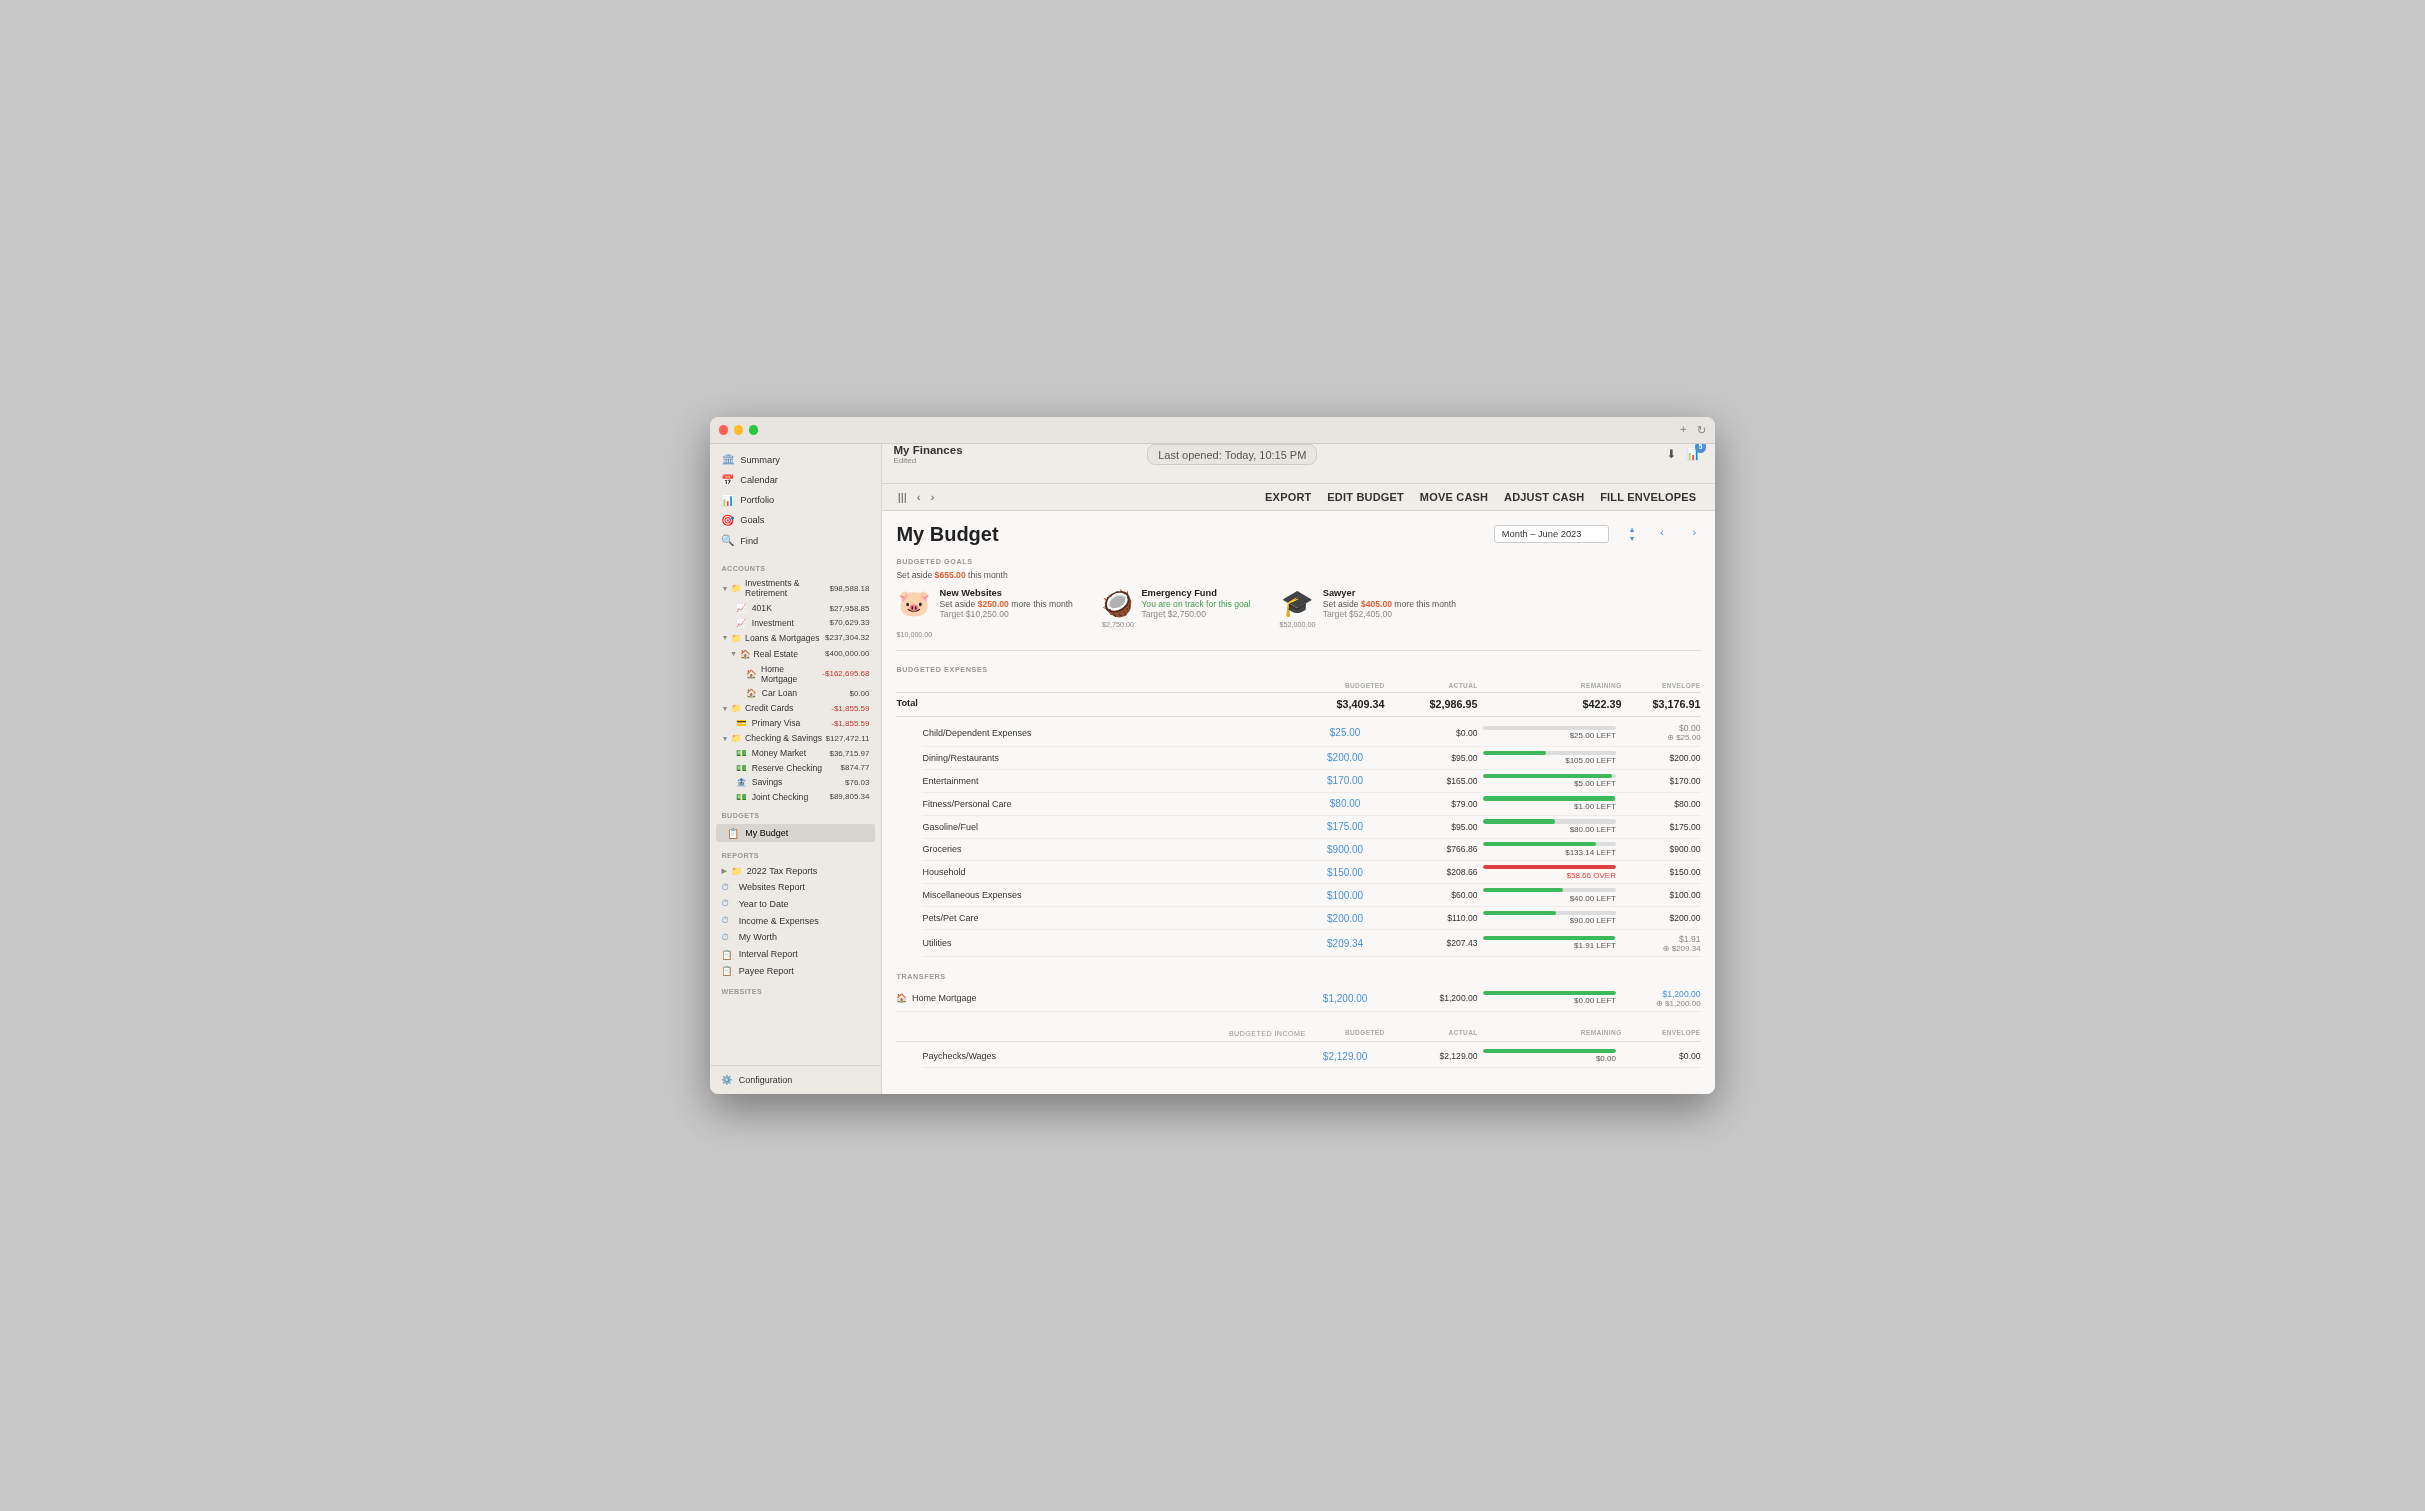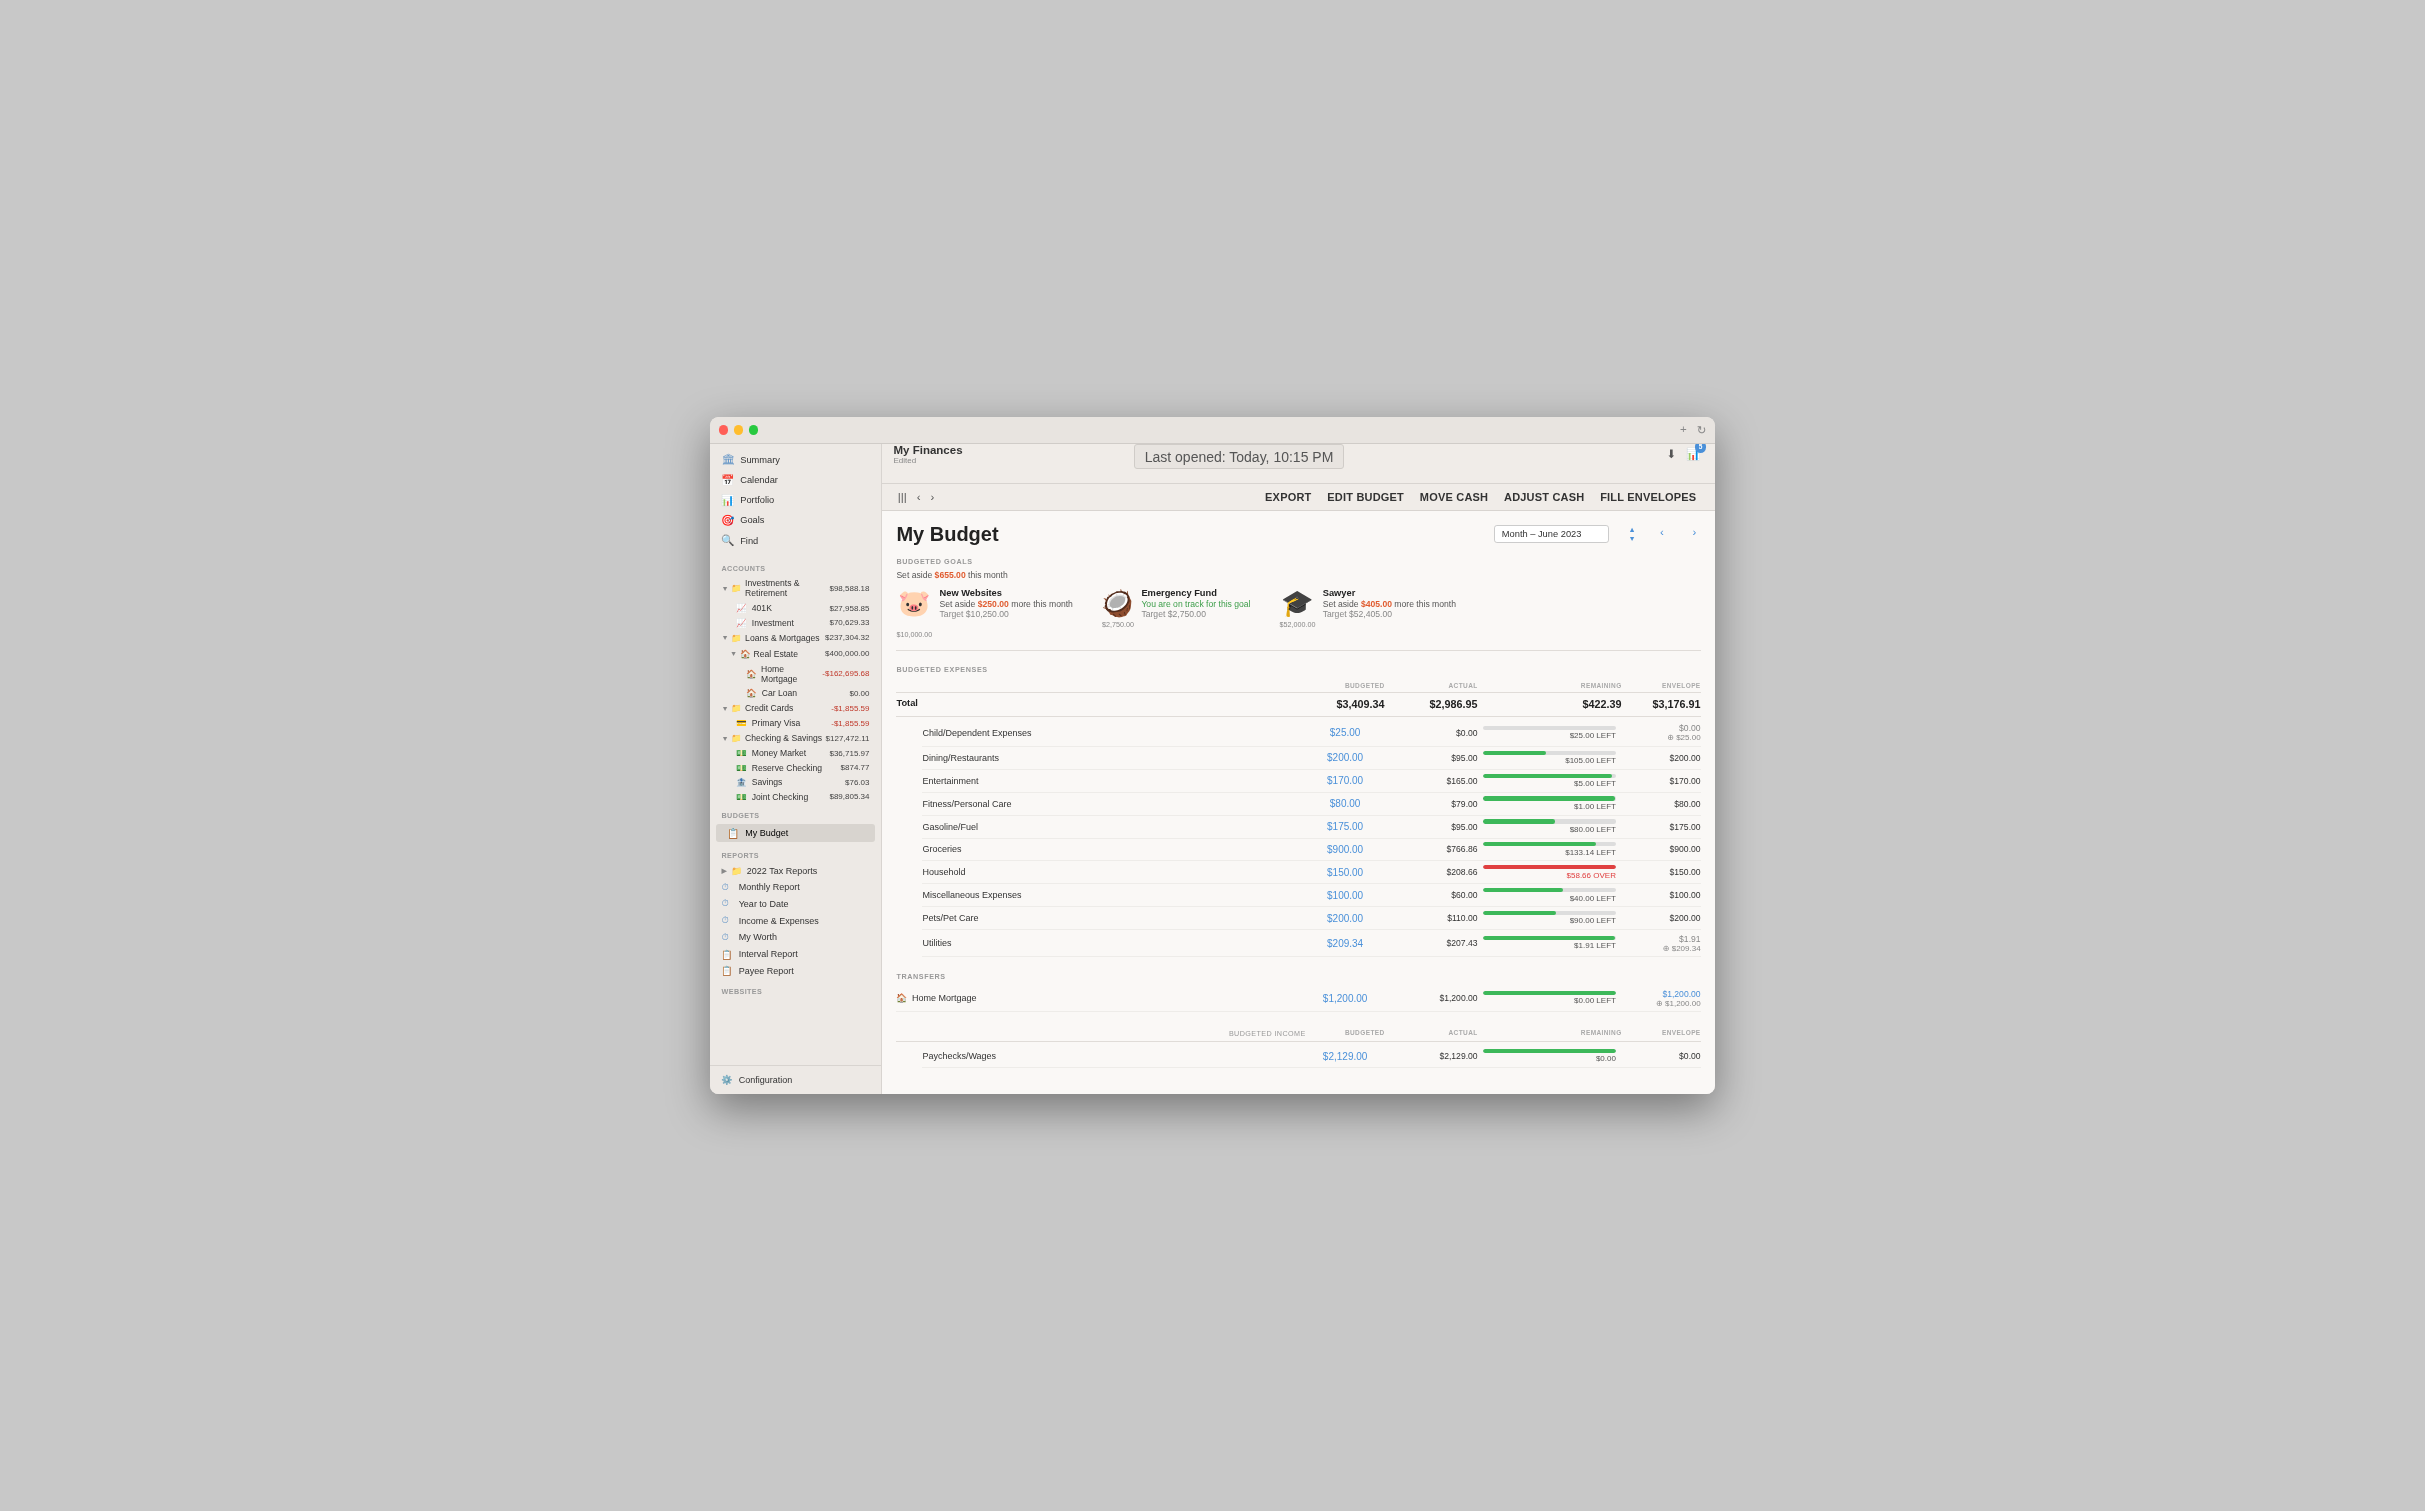--- a/index.html
+++ b/index.html
@@ -142,23 +142,23 @@
       padding: 0 11.5px;
       height: 40px;
       flex-shrink: 0;
     }
     .main-header-title { font-size: 11.5px; font-weight: 600; color: #333; }
     .main-header-sub { font-size: 8px; color: #888; }
     .last-opened {
       margin: 0 auto;
       background: #e8e4e0;
       border: 0.7px solid #d0ccc8;
-      border-radius: 3px;
+      border-radius: 8px;
       padding: 3.6px 10px;
-      font-size: 14px;
+      font-size: 11px;
       color: #555;
     }
     .header-actions { margin-left: auto; display: flex; gap: 4.3px; align-items: center; }
     .header-icon-btn { background: none; border: none; cursor: pointer; color: #555; font-size: 11.5px; padding: 2.9px; }
     .toolbar {
       display: flex;
       align-items: center;
       padding: 0 11.5px;
       height: 27px;
       background: #f0ece8;
@@ -470,21 +470,21 @@
       </div>
 
       <div class="sidebar-section-label">Reports</div>
       <div class="sidebar-report-group">
         <span style="font-size:7.2px; color:#888">▶</span>
         <span class="icon">📁</span>
         <span style="font-size:9px">2022 Tax Reports</span>
       </div>
       <div class="sidebar-report-item">
         <span class="icon">⏱</span>
-        <span>Monthly Report</span>
+        <span>Websites Report</span>
       </div>
       <div class="sidebar-report-item">
         <span class="icon">⏱</span>
         <span>Year to Date</span>
       </div>
       <div class="sidebar-report-item">
         <span class="icon">⏱</span>
         <span>Income &amp; Expenses</span>
       </div>
       <div class="sidebar-report-item">

